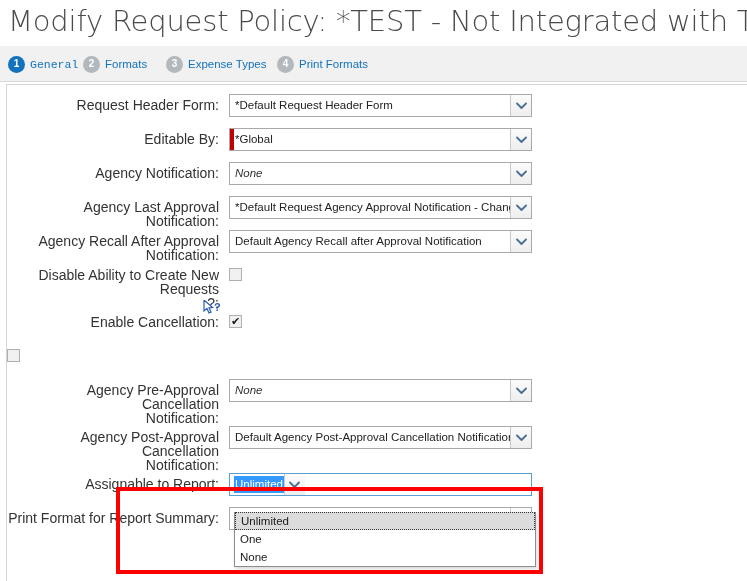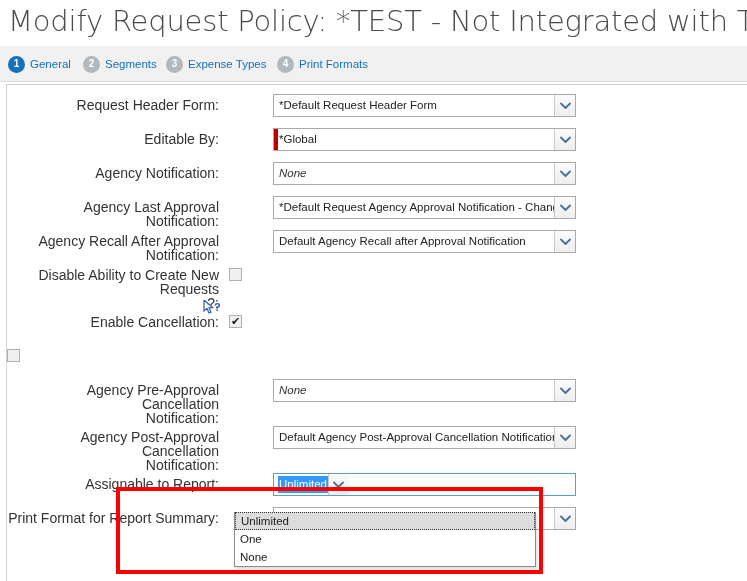--- a/index.html
+++ b/index.html
@@ -61,21 +61,21 @@
     display: flex;
     align-items: center;
     justify-content: center;
     line-height: 1;
   }
   .tab.active .num { background: #1272bd; }
   .tab .lbl {
     font-size: 11.5px;
     color: #1272bd;
   }
-  .tab.active .lbl { color: #1272bd; }
+  .tab.active .lbl { color: #1272bd; font-family: Liberation Mono, monospace; }
 
   
   .panel {
     position: absolute;
     left: 6px; top: 84px;
     width: 741px; height: 500px;
     border-left: 1px solid #d4d4d4;
     border-top: 1px solid #d4d4d4;
     background: #ffffff;
     overflow: hidden;
@@ -112,21 +112,20 @@
   
   .select {
     position: relative;
     width: 303px;
     height: 23px;
     border: 1px solid #a9a9a9;
     background: #ffffff;
     display: flex;
     align-items: stretch;
     cursor: pointer;
-    margin-left: 44px;
   }
   .select .val {
     flex: 1;
     overflow: hidden;
     white-space: nowrap;
     font-size: 11.5px;
     color: #222222;
     line-height: 21px;
     padding-left: 5px;
   }
@@ -231,21 +230,21 @@
 
   <div class="page-title">Modify Request Policy: *TEST - Not Integrated with Travel</div>
 
   <div class="tabstrip">
     <div class="tab active" style="left:8px;">
       <span class="num">1</span>
       <span class="lbl">General</span>
     </div>
     <div class="tab" style="left:83px;">
       <span class="num">2</span>
-      <span class="lbl">Segments</span>
+      <span class="lbl">Formats</span>
     </div>
     <div class="tab" style="left:166px;">
       <span class="num">3</span>
       <span class="lbl">Expense Types</span>
     </div>
     <div class="tab" style="left:277px;">
       <span class="num">4</span>
       <span class="lbl">Print Formats</span>
     </div>
   </div>

